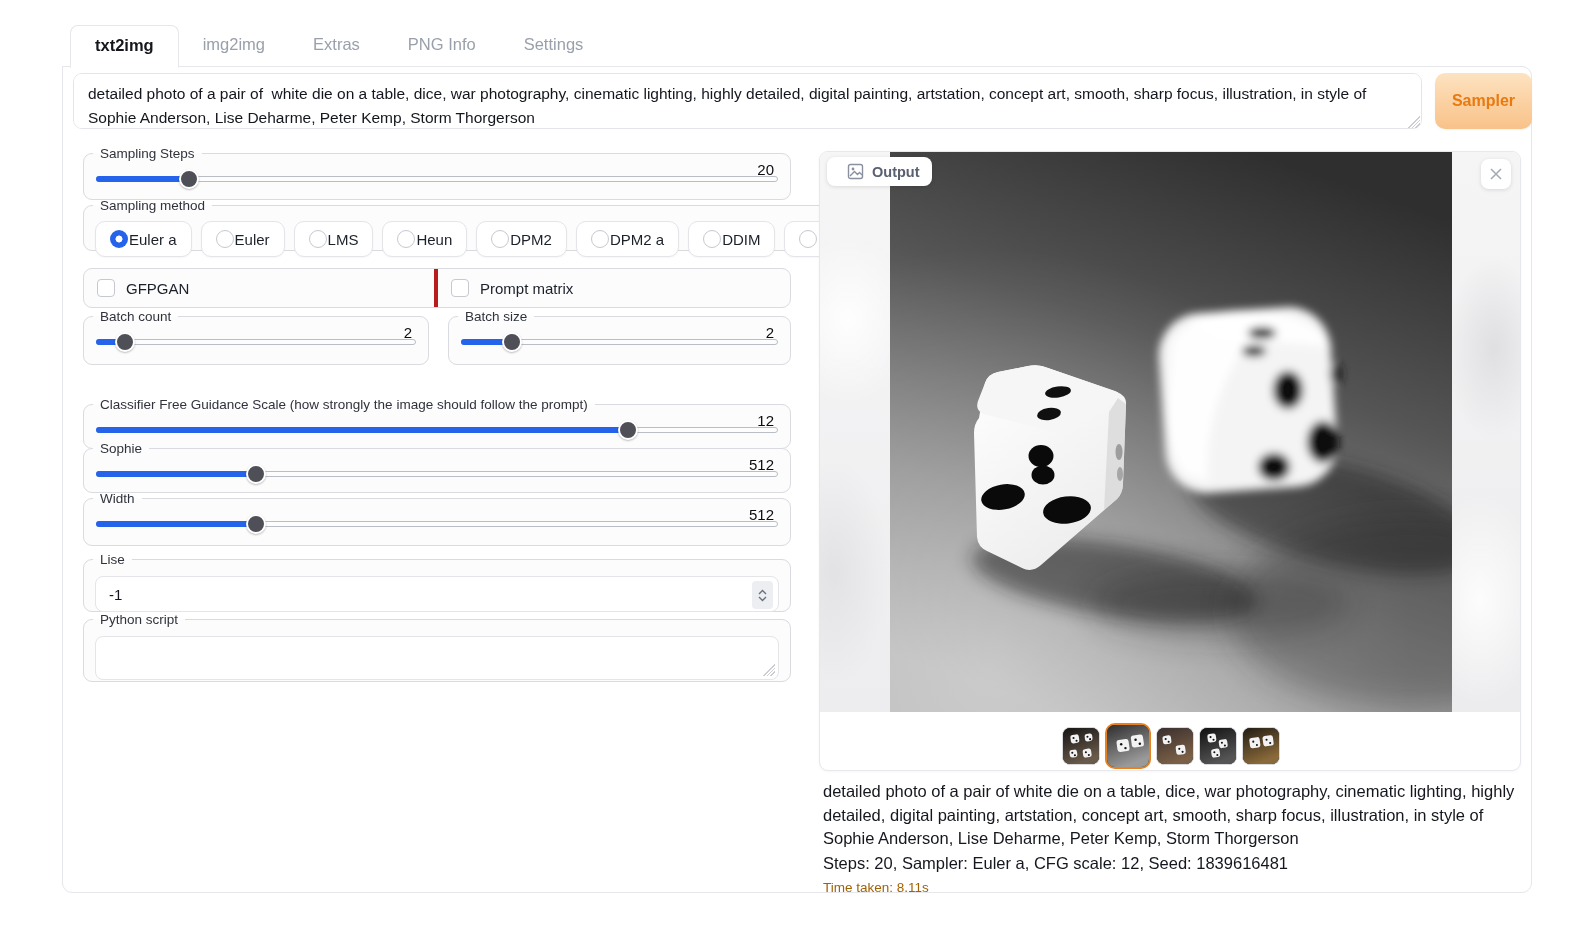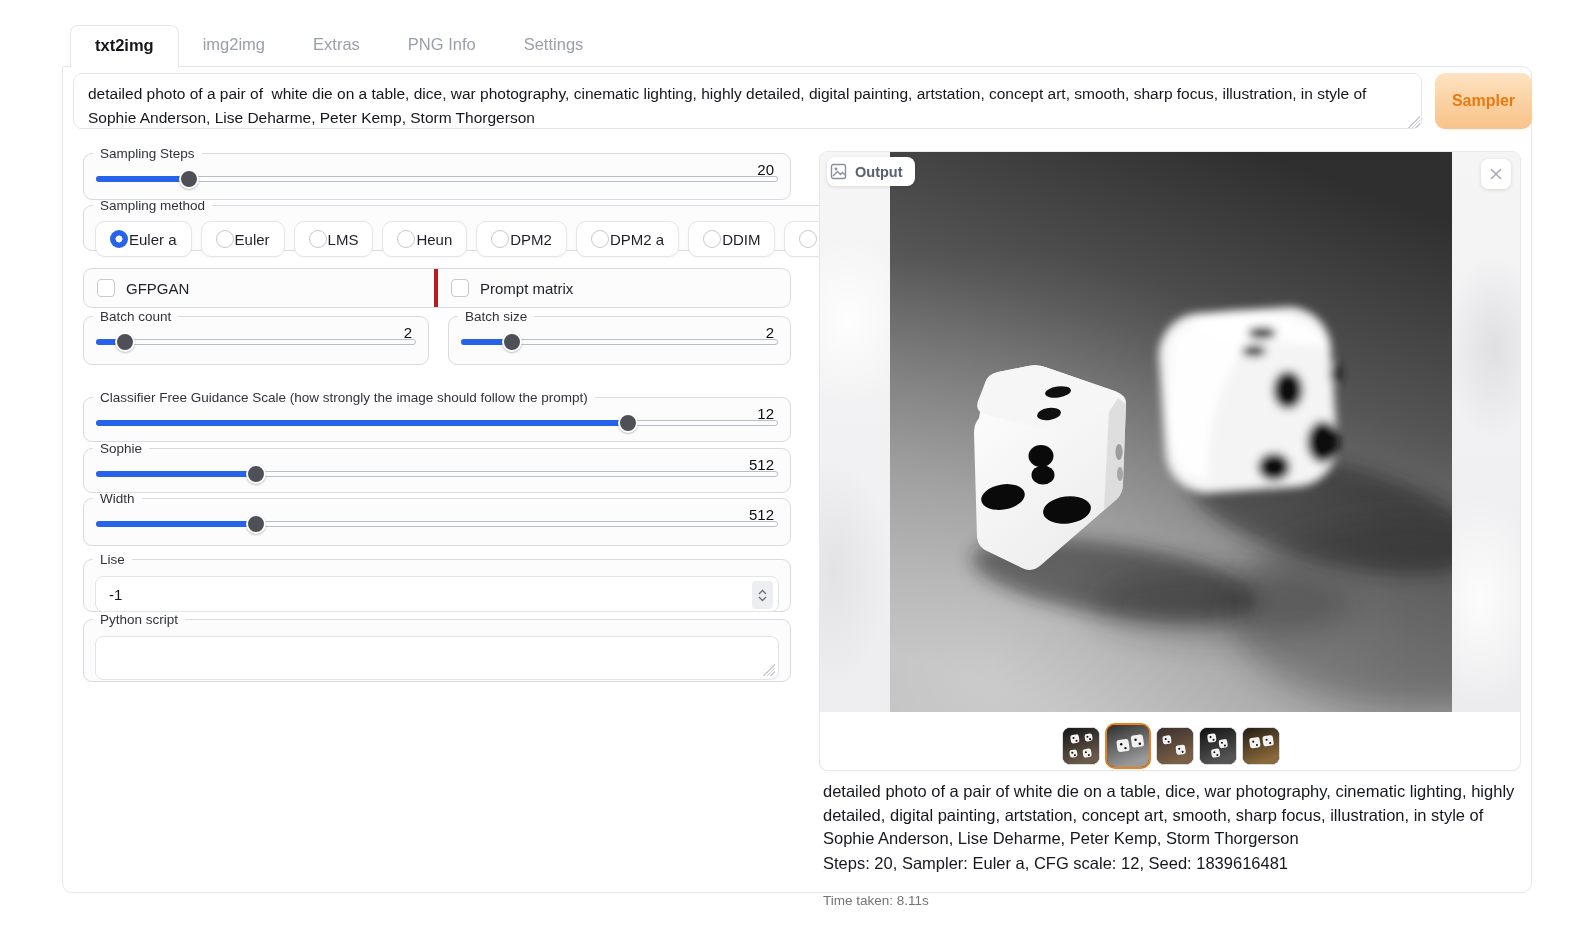--- a/index.html
+++ b/index.html
@@ -76,36 +76,36 @@
     background:radial-gradient(90px 120px at 40% 30%, rgba(255,255,255,.9), transparent 70%),
                radial-gradient(80px 160px at 20% 75%, rgba(216,216,220,.55), transparent 70%),
                linear-gradient(180deg,#f6f6f7,#ededef); }
   .strip.right { left:632px;
     background:radial-gradient(70px 130px at 60% 35%, rgba(205,205,210,.5), transparent 70%),
                radial-gradient(90px 150px at 40% 80%, rgba(255,255,255,.85), transparent 70%),
                linear-gradient(180deg,#f5f5f6,#ececee); }
   .main-image { position:absolute; left:70px; top:0; width:562px; height:560px; }
 
   .output-chip { position:absolute; left:7px; top:5px; height:29px; background:#fff; border-radius:8px;
-    display:flex; align-items:center; gap:8px; padding:0 12px 0 3px; box-shadow:0 1px 4px rgba(0,0,0,.12);
+    display:flex; align-items:center; gap:8px; padding:0 12px 0 20px; box-shadow:0 1px 4px rgba(0,0,0,.12);
     font-size:14.5px; font-weight:700; color:#596070; z-index:3; }
   .close-btn { position:absolute; right:9px; top:7px; width:30px; height:30px; background:#fff; border:none;
     border-radius:8px; box-shadow:0 1px 4px rgba(0,0,0,.12); display:flex; align-items:center;
     justify-content:center; cursor:pointer; z-index:3; }
 
   .thumbs { position:absolute; left:0; top:571px; width:702px; display:flex; justify-content:center;
     align-items:center; gap:5px; }
   .thumb { width:38px; height:38px; border-radius:8px; overflow:hidden; border:1px solid #d8dade;
     cursor:pointer; flex:none; background:#222; }
   .thumb.sel { width:46px; height:46px; border:2.5px solid #e8821e; border-radius:10px; }
   .thumb svg { display:block; width:100%; height:100%; }
 
   .caption { position:absolute; left:4px; top:629px; width:700px; font-size:16.5px; line-height:1.43; color:#15171e; }
   .caption .params { margin-top:1px; }
-  .caption .time { margin-top:16px; font-size:13.5px; color:#737373; }
+  .caption .time { margin-top:3px; font-size:13.5px; color:#a16207; }
 </style>
 </head>
 <body>
 
 <div class="page">
 
   <div class="tabbar">
     <div class="tab active">txt2img</div>
     <div class="tab">img2img</div>
     <div class="tab">Extras</div>
@@ -193,21 +193,21 @@
       <fieldset class="ctrl" style="top:163px; left:365px; height:56px; width:343px;">
         <legend>Batch size</legend>
         <div class="ctrl-value">2</div>
         <div class="slider">
           <div class="track"></div>
             <div class="fill" style="width: 16%;"></div>
             <div class="thumb" style="left: calc(16% - 10px);"></div>
         </div>
       </fieldset>
 
-      <fieldset class="ctrl" style="top:244px; height:52px;">
+      <fieldset class="ctrl" style="top:251px; height:52px;">
         <legend>Classifier Free Guidance Scale (how strongly the image should follow the prompt)</legend>
         <div class="ctrl-value">12</div>
         <div class="slider">
           <div class="track"></div>
             <div class="fill" style="width: 78%;"></div>
             <div class="thumb" style="left: calc(78% - 10px);"></div>
         </div>
       </fieldset>
 
       <fieldset class="ctrl" style="top:295px; height:52px;">

